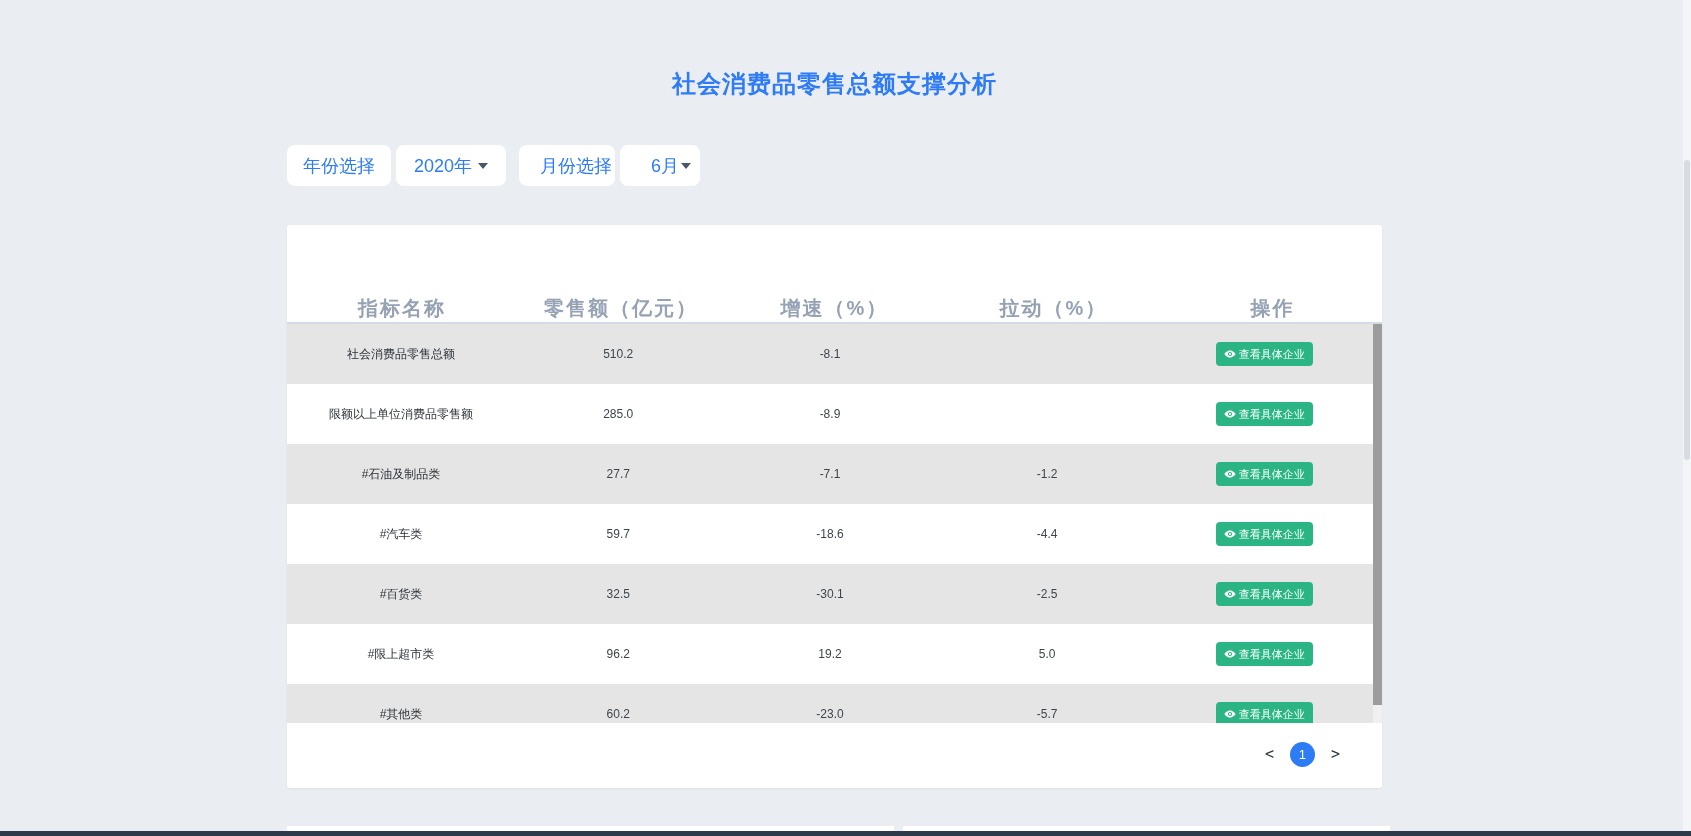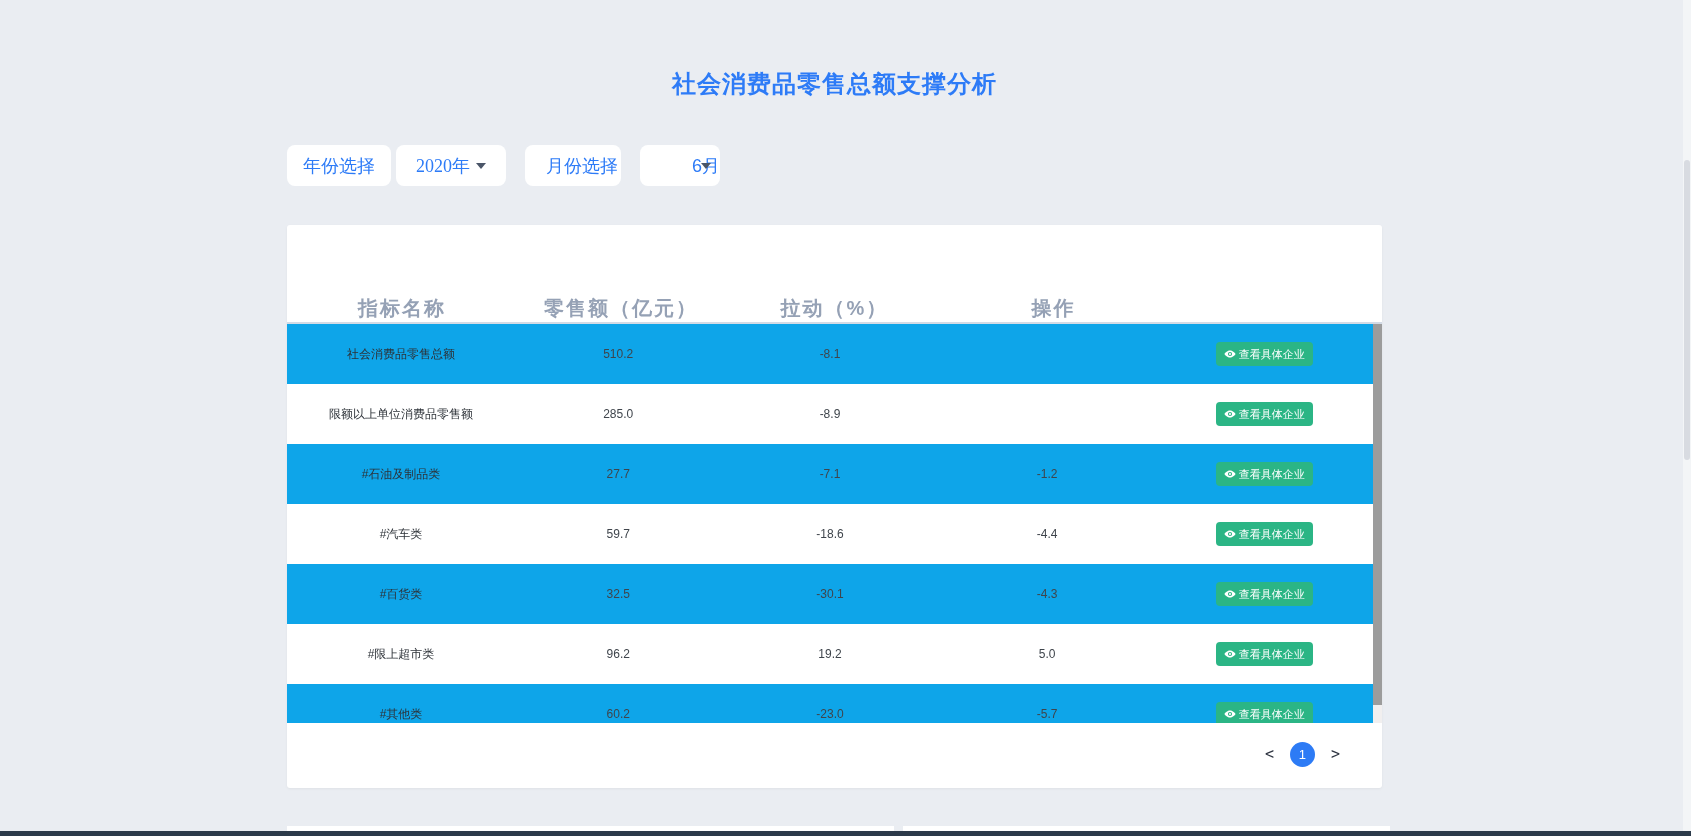--- a/index.html
+++ b/index.html
@@ -18,23 +18,23 @@
     color:#2d7bf7;
   }
   
   .filter-bar{position:absolute;left:287px;top:145px;display:flex;}
   .fbox{
     background:#ffffff;height:41px;border-radius:8px;
     display:flex;align-items:center;justify-content:center;
     color:#2d7bf7;font-size:18px;box-sizing:border-box;
   }
   .fbox.year-label{width:104px;margin-right:5px;}
-  .fbox.year-select{width:110px;margin-right:19px;font-family:Liberation Serif, serif;}
-  .fbox.month-label{width:96px;margin-right:19px;padding-left:18px;}
-  .fbox.month-select{width:80px;justify-content:flex-end;padding-left:10px;position:relative;}
+  .fbox.year-select{width:110px;margin-right:13px;}
+  .fbox.month-label{width:96px;margin-right:5px;padding-left:18px;}
+  .fbox.month-select{width:80px;justify-content:center;padding-left:10px;position:relative;}
   .caret{
     width:0;height:0;margin-left:6px;
     border-left:5px solid transparent;border-right:5px solid transparent;
     border-top:6px solid #4a5568;
   }
   .month-select .caret{position:absolute;right:9px;top:18px;margin-left:0;}
   
   .card{
     position:absolute;left:287px;top:225px;width:1095px;height:563px;
     background:#ffffff;border-radius:3px;
@@ -46,21 +46,21 @@
     color:#95a1b5;font-size:20px;font-weight:bold;letter-spacing:2px;
   }
   .th{text-align:center;}
   .c1{width:21%;}.c2{width:19%;}.c3{width:20%;}.c4{width:20%;}.c5{width:20%;}
   .tbody{height:399px;overflow:hidden;position:relative;}
   .trow{
     height:60px;display:flex;align-items:center;
     width:1086px;
     font-size:12px;color:#3f454c;
   }
-  .trow.stripe{background:#0ea5e9;}
+  .trow.stripe{background:#e5e5e5;}
   .td{text-align:center;}
   .td.c1{color:#2d3238;}
   .action-btn{
     background:#2bb585;color:#ffffff;border:none;border-radius:4px;
     height:24px;padding:0 8px;font-size:11px;
     display:inline-flex;align-items:center;gap:3px;cursor:pointer;
     font-family:"Liberation Sans",sans-serif;
   }
   .eye{display:inline-flex;}
   .eye svg{width:12px;height:12px;fill:#ffffff;}
@@ -110,20 +110,21 @@
   <div class="fbox month-select">
     <span>6月</span>
     <span class="caret"></span>
   </div>
 </div>
 
 <div class="card">
   <div class="thead">
     <div class="th c1">指标名称</div>
     <div class="th c2">零售额（亿元）</div>
+    <div class="th c3">增速（%）</div>
     <div class="th c4">拉动（%）</div>
     <div class="th c5">操作</div>
   </div>
 
   <div class="tbody">
 
     <div class="trow stripe">
     <div class="td c1">社会消费品零售总额</div>
     <div class="td c2">510.2</div>
     <div class="td c3">-8.1</div>
@@ -184,21 +185,21 @@
               </svg>
         </span>
         <span>查看具体企业</span>
       </button>
     </div>
   </div>
       <div class="trow stripe">
     <div class="td c1">#百货类</div>
     <div class="td c2">32.5</div>
     <div class="td c3">-30.1</div>
-    <div class="td c4">-4.3</div>
+    <div class="td c4">-2.5</div>
     <div class="td c5">
       <button class="action-btn">
         <span class="eye">
           <svg viewBox="0 0 24 24">
                 <path d="M12 5C6 5 1.7 10.3 1 12c.7 1.7 5 7 11 7s10.3-5.3 11-7c-.7-1.7-5-7-11-7zm0 11.2A4.2 4.2 0 1 1 12 7.8a4.2 4.2 0 0 1 0 8.4zm0-6.4a2.2 2.2 0 1 0 0 4.4 2.2 2.2 0 0 0 0-4.4z"></path>
               </svg>
         </span>
         <span>查看具体企业</span>
       </button>
     </div>

